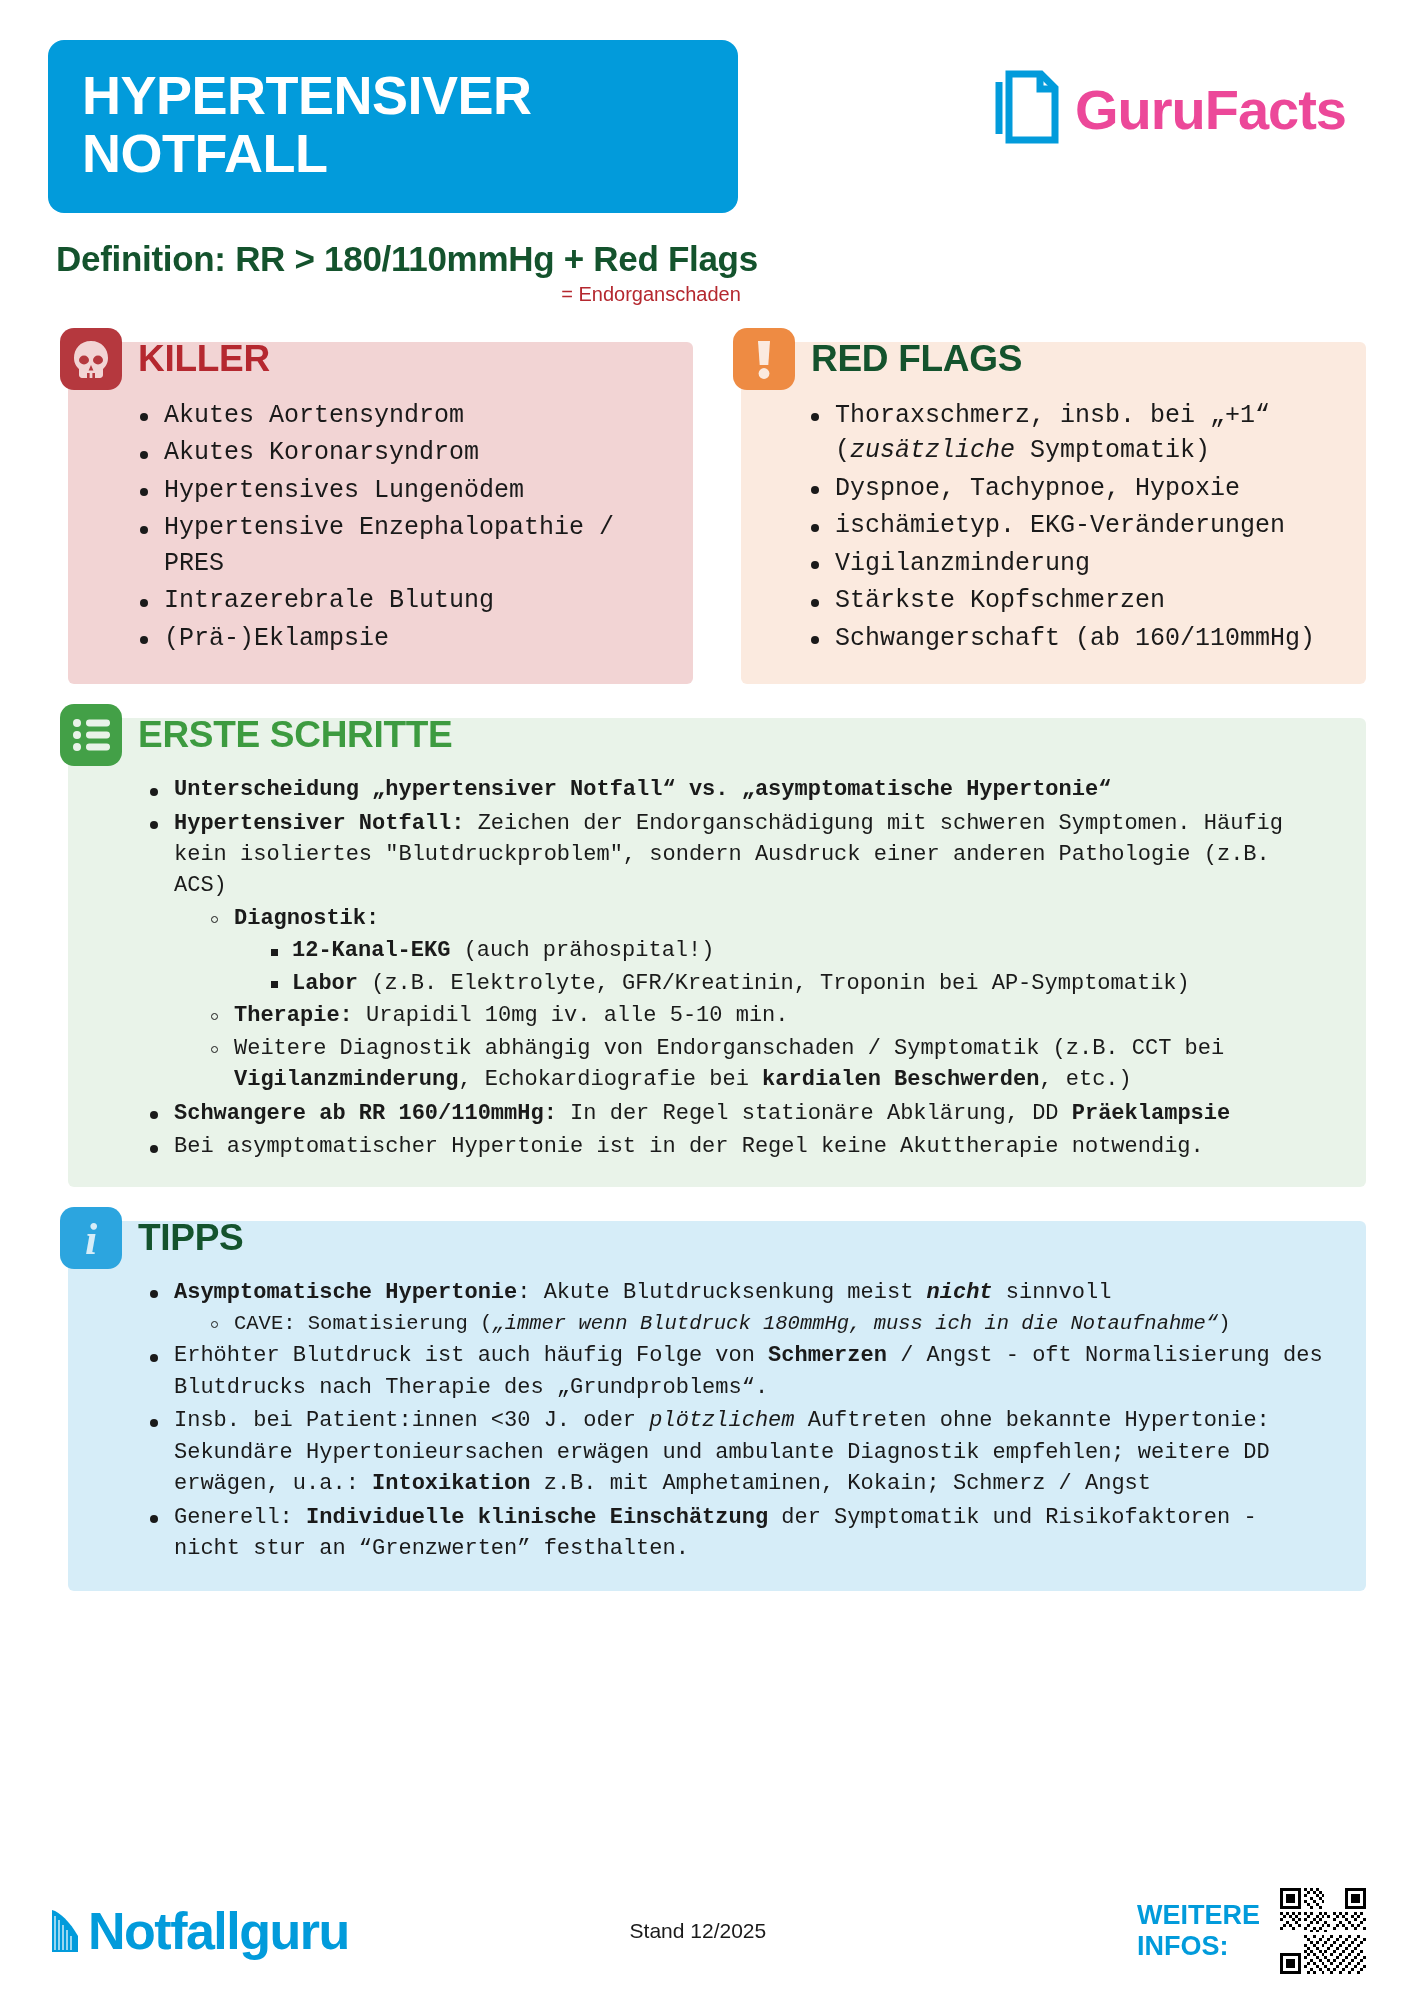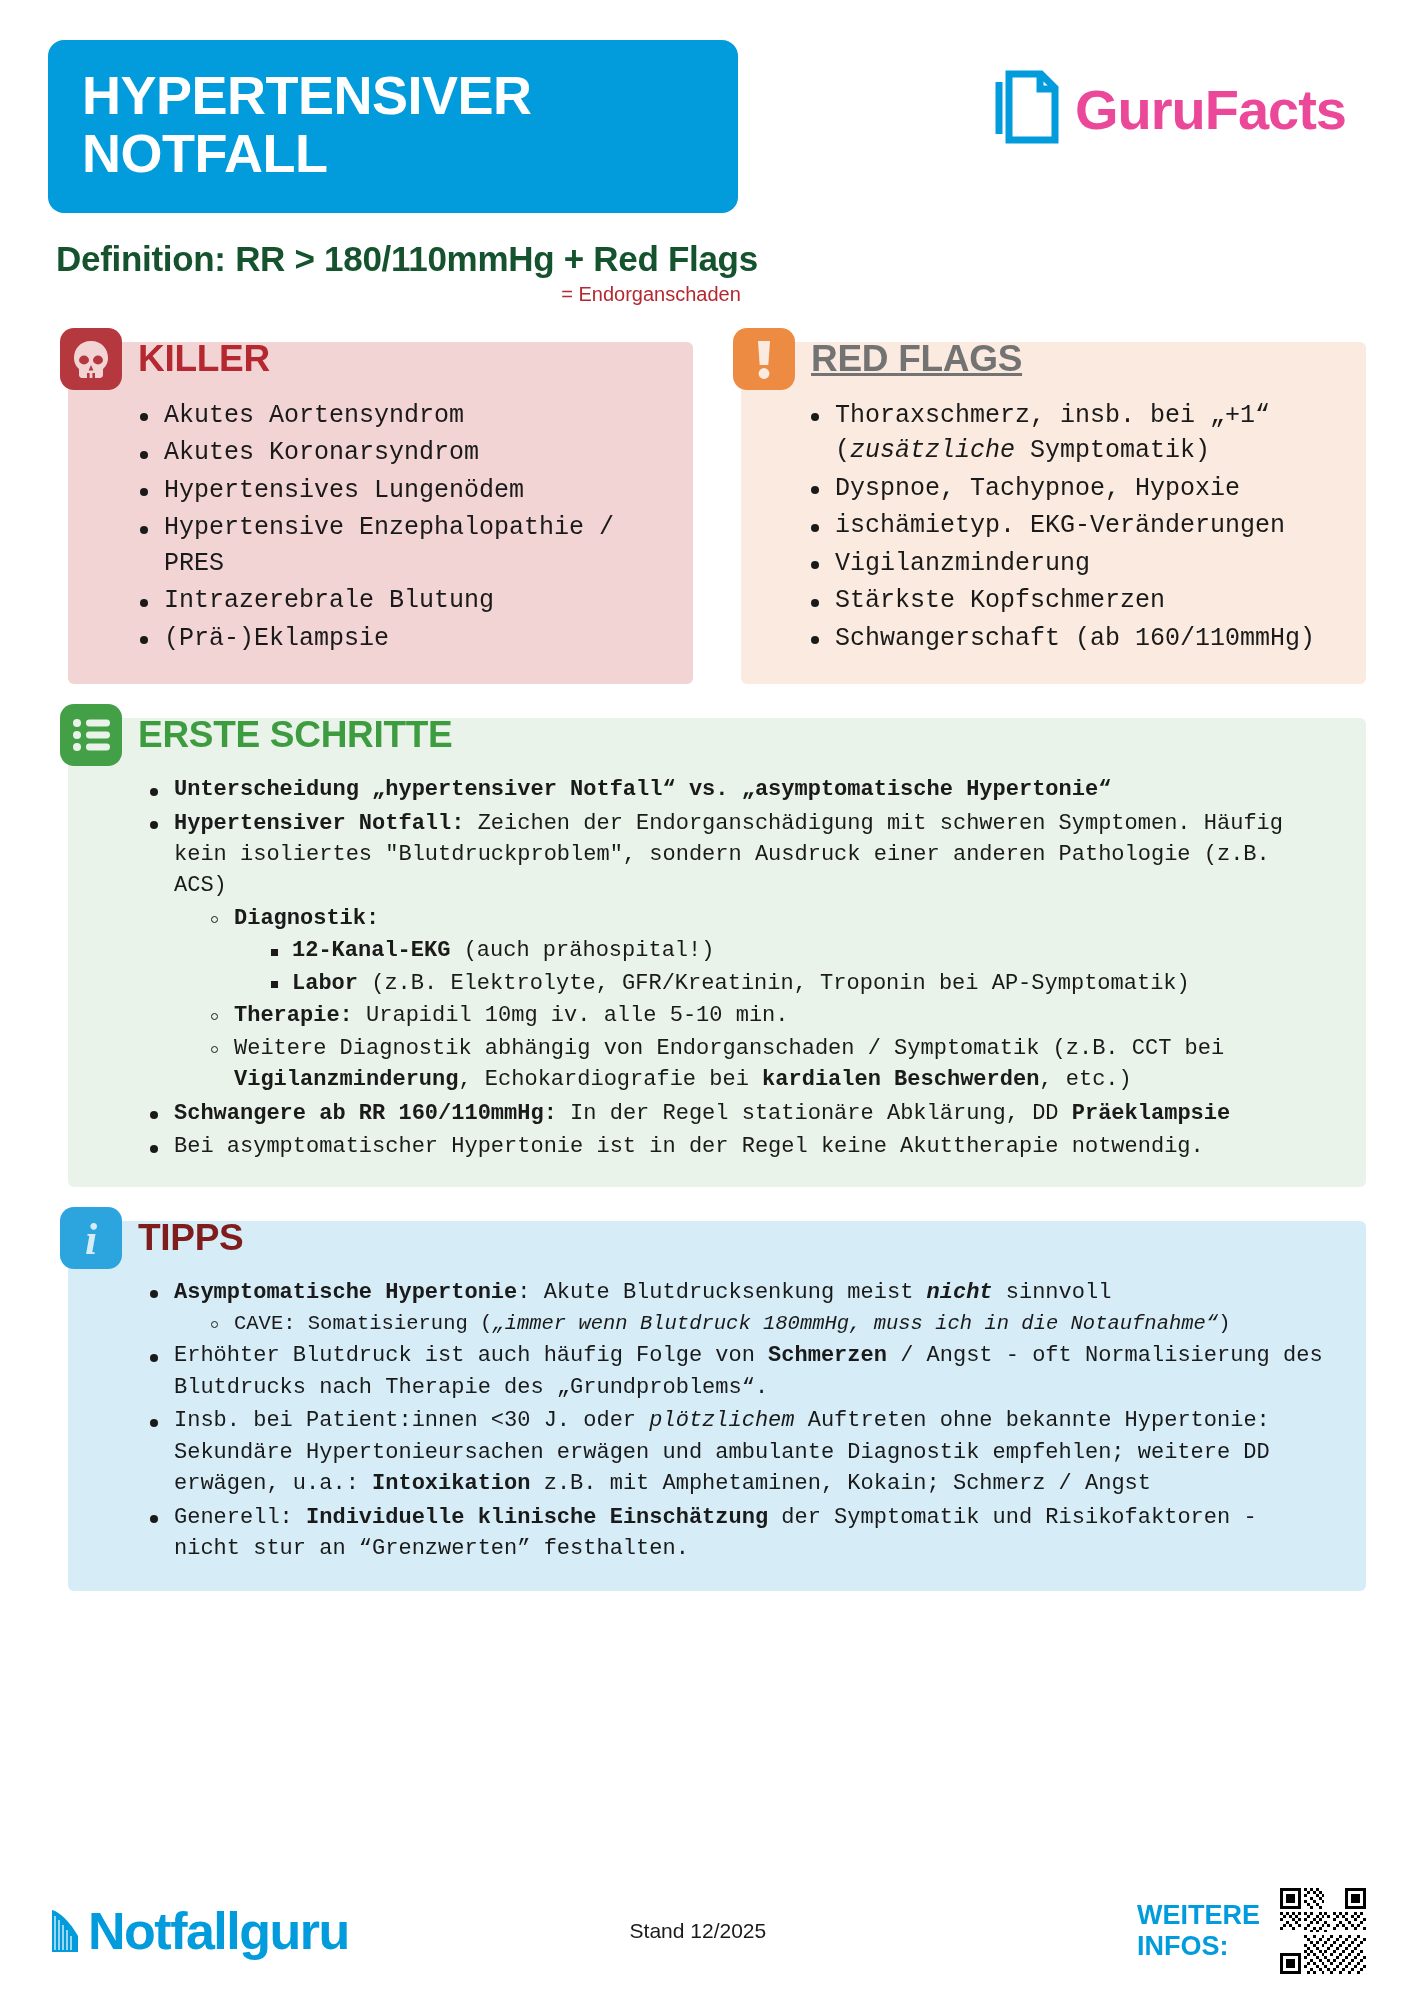--- a/index.html
+++ b/index.html
@@ -118,23 +118,23 @@
   .icon-box.orange { background: #EE8B43; }
   .icon-box.green  { background: #43A047; }
   .icon-box.blue   { background: #2CA5DF; }
 
   .card-title {
     font-size: 37px;
     font-weight: bold;
     letter-spacing: -0.3px;
   }
   .card-title.red    { color: #B5282F; }
-  .card-title.orange { color: #737373; text-decoration: underline; }
+  .card-title.orange { color: #14532d; }
   .card-title.green  { color: #3D9B40; }
-  .card-title.blue   { color: #7f1d1d; }
+  .card-title.blue   { color: #14532d; }
 
   .card-body {
     padding: 0 26px 26px 26px;
     margin-top: -6px;
   }
 
   
   ul { margin: 0; padding: 0; list-style: none; font-family: Liberation Mono, monospace; }
   li { position: relative; }
 

